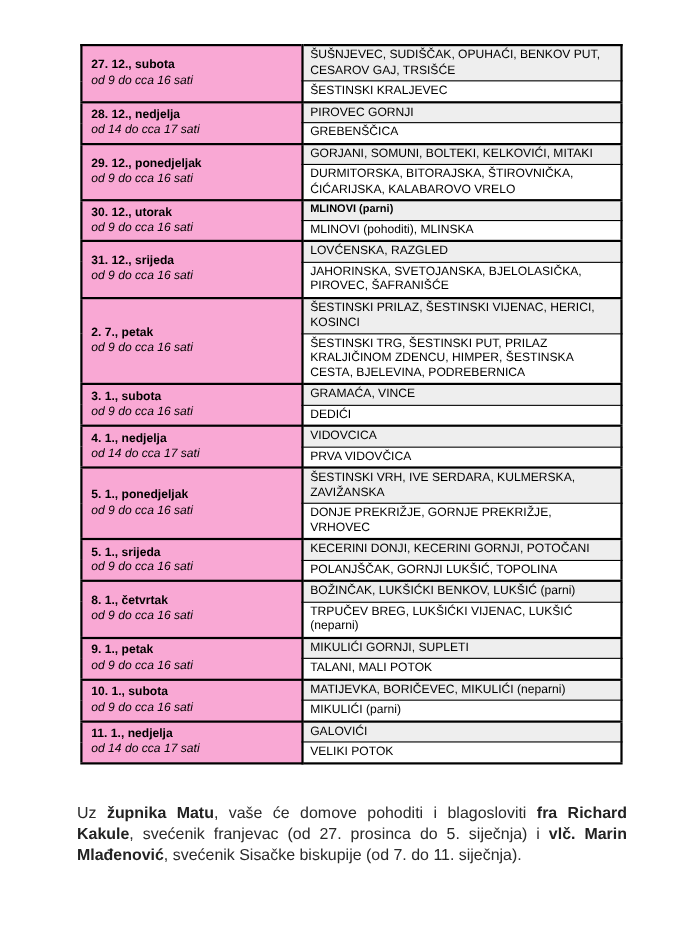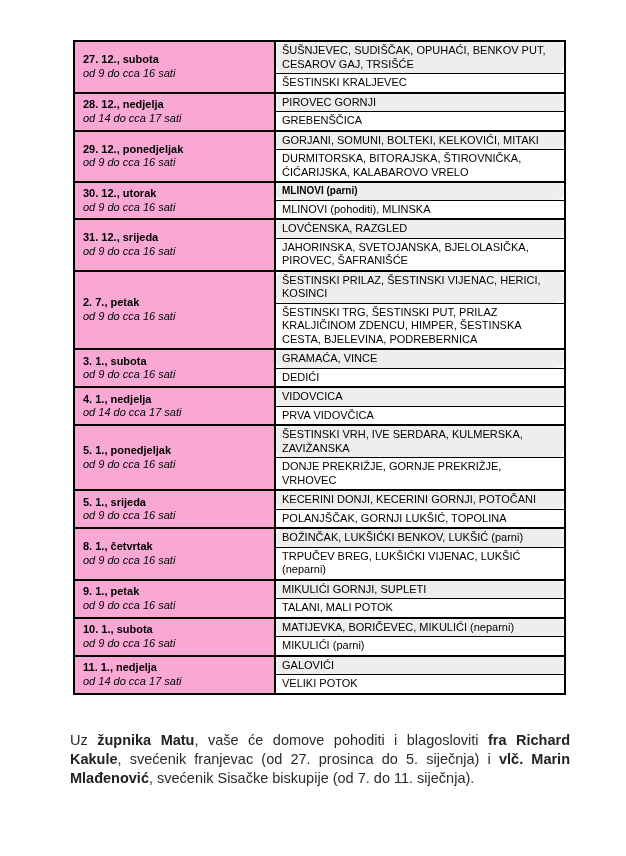--- a/index.html
+++ b/index.html
@@ -44,21 +44,20 @@
     border-right: 2px solid #000000;
     border-bottom: 2px solid #000000;
     padding: 3px 8px;
   }
   .date-line { font-weight: bold; }
   .time-line { font-style: italic; }
   td.loc-cell {
     padding: 2px 6px;
     border-bottom: 2px solid #000000;
     background: #ffffff;
-    border-radius: 10px;
   }
   tr.sub-first td.loc-cell {
     background: #eeeeee;
     border-bottom: 1px solid #000000;
   }
   td.loc-cell.small { font-size: 10px; line-height: 12.5px; font-weight: bold; }
   .closing {
     width: 500px;
     margin: 36px 0 0 70px;
     font-size: 14.5px;

